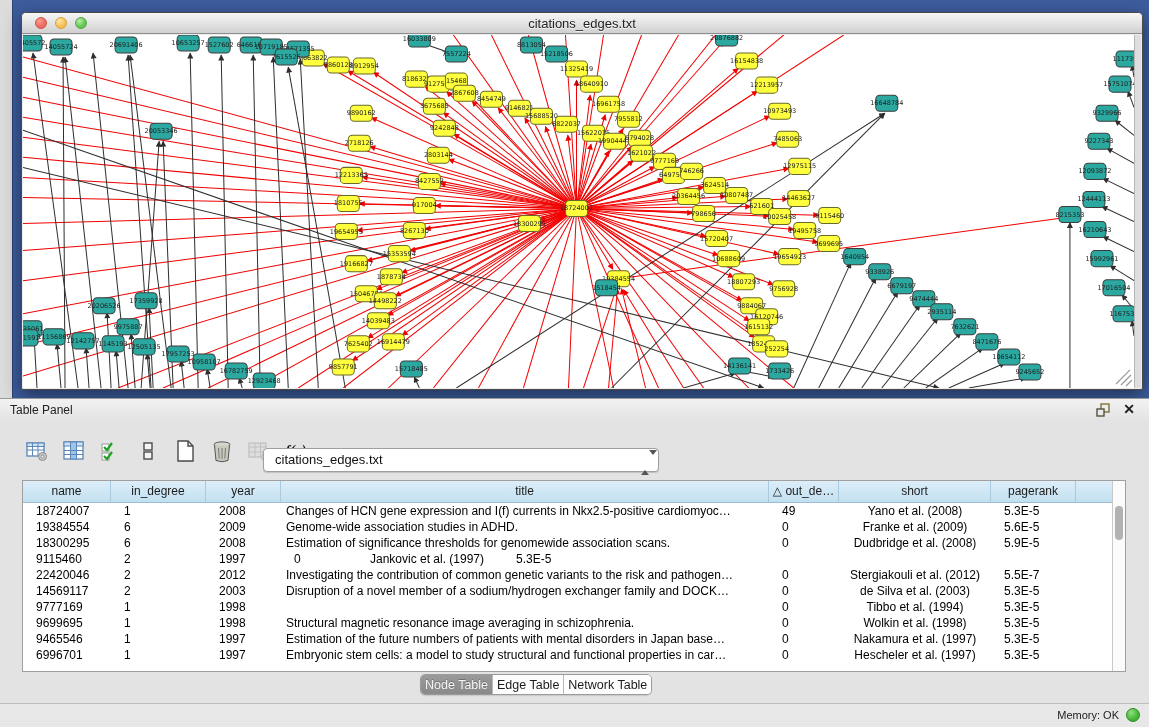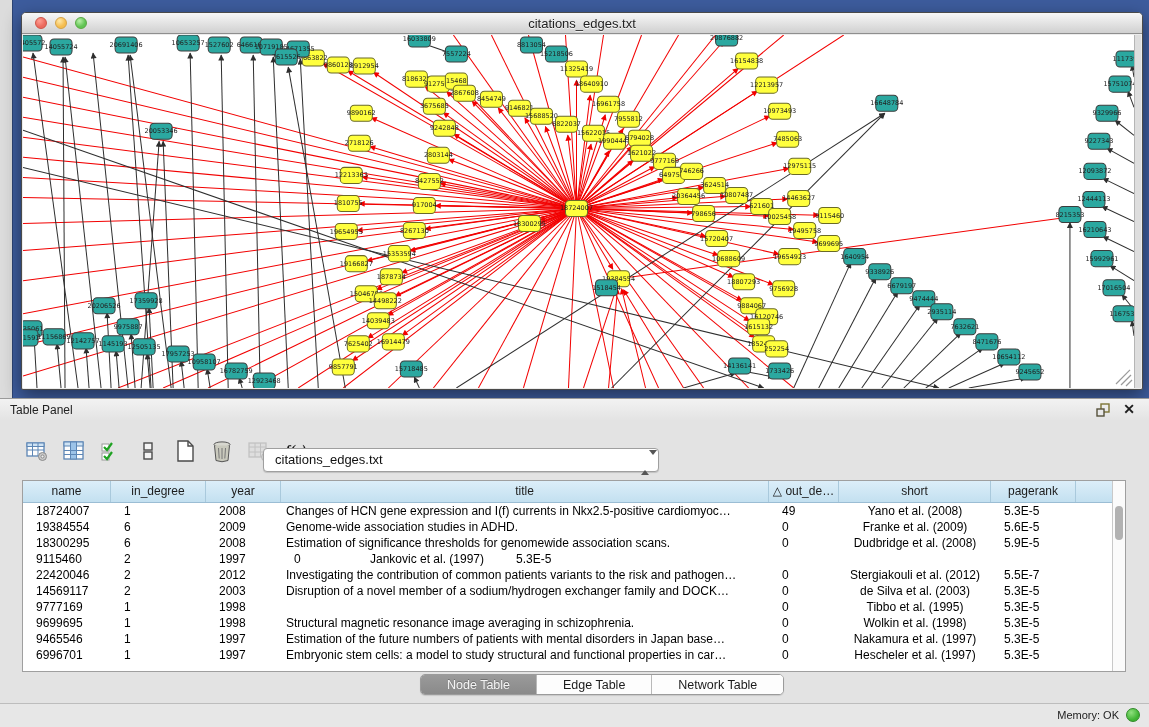--- a/index.html
+++ b/index.html
@@ -72,21 +72,21 @@
   .td { font-size:12px; color:#000; line-height:16px; overflow:hidden; white-space:nowrap; padding-left:13px; }
   .td.title-cell { padding-left:5px; }
   .td.center { text-align:center; padding-left:0; }
   .vscroll { position:absolute; right:0; top:0; bottom:0; width:13px; background:#fbfbfb; border-left:1px solid #c9c9c9; }
   .vthumb { position:absolute; left:2px; top:25px; width:8px; height:34px; background:#b2b2b2; border-radius:5px; }
 
   
   .tabs { position:absolute; left:420px; top:254px; height:21px; display:flex;
     border:1px solid #9b9b9b; border-radius:5px; overflow:hidden; background:#ffffff;
     box-shadow:0 1px 1px rgba(0,0,0,.12); }
-  .tab { font-size:12.5px; color:#1c1c1c; padding:0 26px; line-height:20px; cursor:pointer;
+  .tab { font-size:12.5px; color:#1c1c1c; padding:0 4px; line-height:20px; cursor:pointer;
     border-right:1px solid #b9b9b9; background:#fdfdfd; }
   .tab:last-child { border-right:none; }
   .tab.selected { background:linear-gradient(#9a9a9a,#8a8a8a); color:#f4f4f4; text-shadow:0 -1px 0 rgba(0,0,0,.25); }
 
   
   .statusbar { position:absolute; left:0; top:703px; width:1149px; height:24px;
     background:#e7e7e7; border-top:1px solid #bdbdbd; }
   .memory { position:absolute; right:30px; top:5px; font-size:11px; color:#222; }
   .memdot { position:absolute; right:9px; top:4px; width:14px; height:14px; border-radius:50%;
     background:radial-gradient(circle at 35% 30%, #8fe07e, #3eb332 65%); border:1px solid #2e8a26; }
@@ -671,41 +671,41 @@
             <div class="td" style="width: 95px;">2</div>
             <div class="td" style="width: 75px;">1997</div>
             <div class="td" style="width: 70px;">0</div>
             <div class="td center" style="width: 152px;">Jankovic et al. (1997)</div>
             <div class="td" style="width: 85px;">5.3E-5</div>
           </div>
           <div class="trow">
             <div class="td" style="width: 88px;">22420046</div>
             <div class="td" style="width: 95px;">2</div>
             <div class="td" style="width: 75px;">2012</div>
-            <div class="td title-cell" style="width: 488px;">Investigating the contribution of common patients variants to the risk and pathogen…</div>
+            <div class="td title-cell" style="width: 488px;">Investigating the contribution of common genetic variants to the risk and pathogen…</div>
             <div class="td" style="width: 70px;">0</div>
             <div class="td center" style="width: 152px;">Stergiakouli et al. (2012)</div>
             <div class="td" style="width: 85px;">5.5E-7</div>
           </div>
           <div class="trow">
             <div class="td" style="width: 88px;">14569117</div>
             <div class="td" style="width: 95px;">2</div>
             <div class="td" style="width: 75px;">2003</div>
             <div class="td title-cell" style="width: 488px;">Disruption of a novel member of a sodium/hydrogen exchanger family and DOCK…</div>
             <div class="td" style="width: 70px;">0</div>
             <div class="td center" style="width: 152px;">de Silva et al. (2003)</div>
             <div class="td" style="width: 85px;">5.3E-5</div>
           </div>
           <div class="trow">
             <div class="td" style="width: 88px;">9777169</div>
             <div class="td" style="width: 95px;">1</div>
             <div class="td" style="width: 75px;">1998</div>
             <div class="td title-cell" style="width: 488px; margin-top: 30px;">Corpus callosum shape and size in male patients with schizophrenia.</div>
             <div class="td" style="width: 70px;">0</div>
-            <div class="td center" style="width: 152px;">Tibbo et al. (1995)</div>
+            <div class="td center" style="width: 152px;">Tibbo et al. (1994)</div>
             <div class="td" style="width: 85px;">5.3E-5</div>
           </div>
           <div class="trow">
             <div class="td" style="width: 88px;">9699695</div>
             <div class="td" style="width: 95px;">1</div>
             <div class="td" style="width: 75px;">1998</div>
             <div class="td title-cell" style="width: 488px;">Structural magnetic resonance image averaging in schizophrenia.</div>
             <div class="td" style="width: 70px;">0</div>
             <div class="td center" style="width: 152px;">Wolkin et al. (1998)</div>
             <div class="td" style="width: 85px;">5.3E-5</div>

